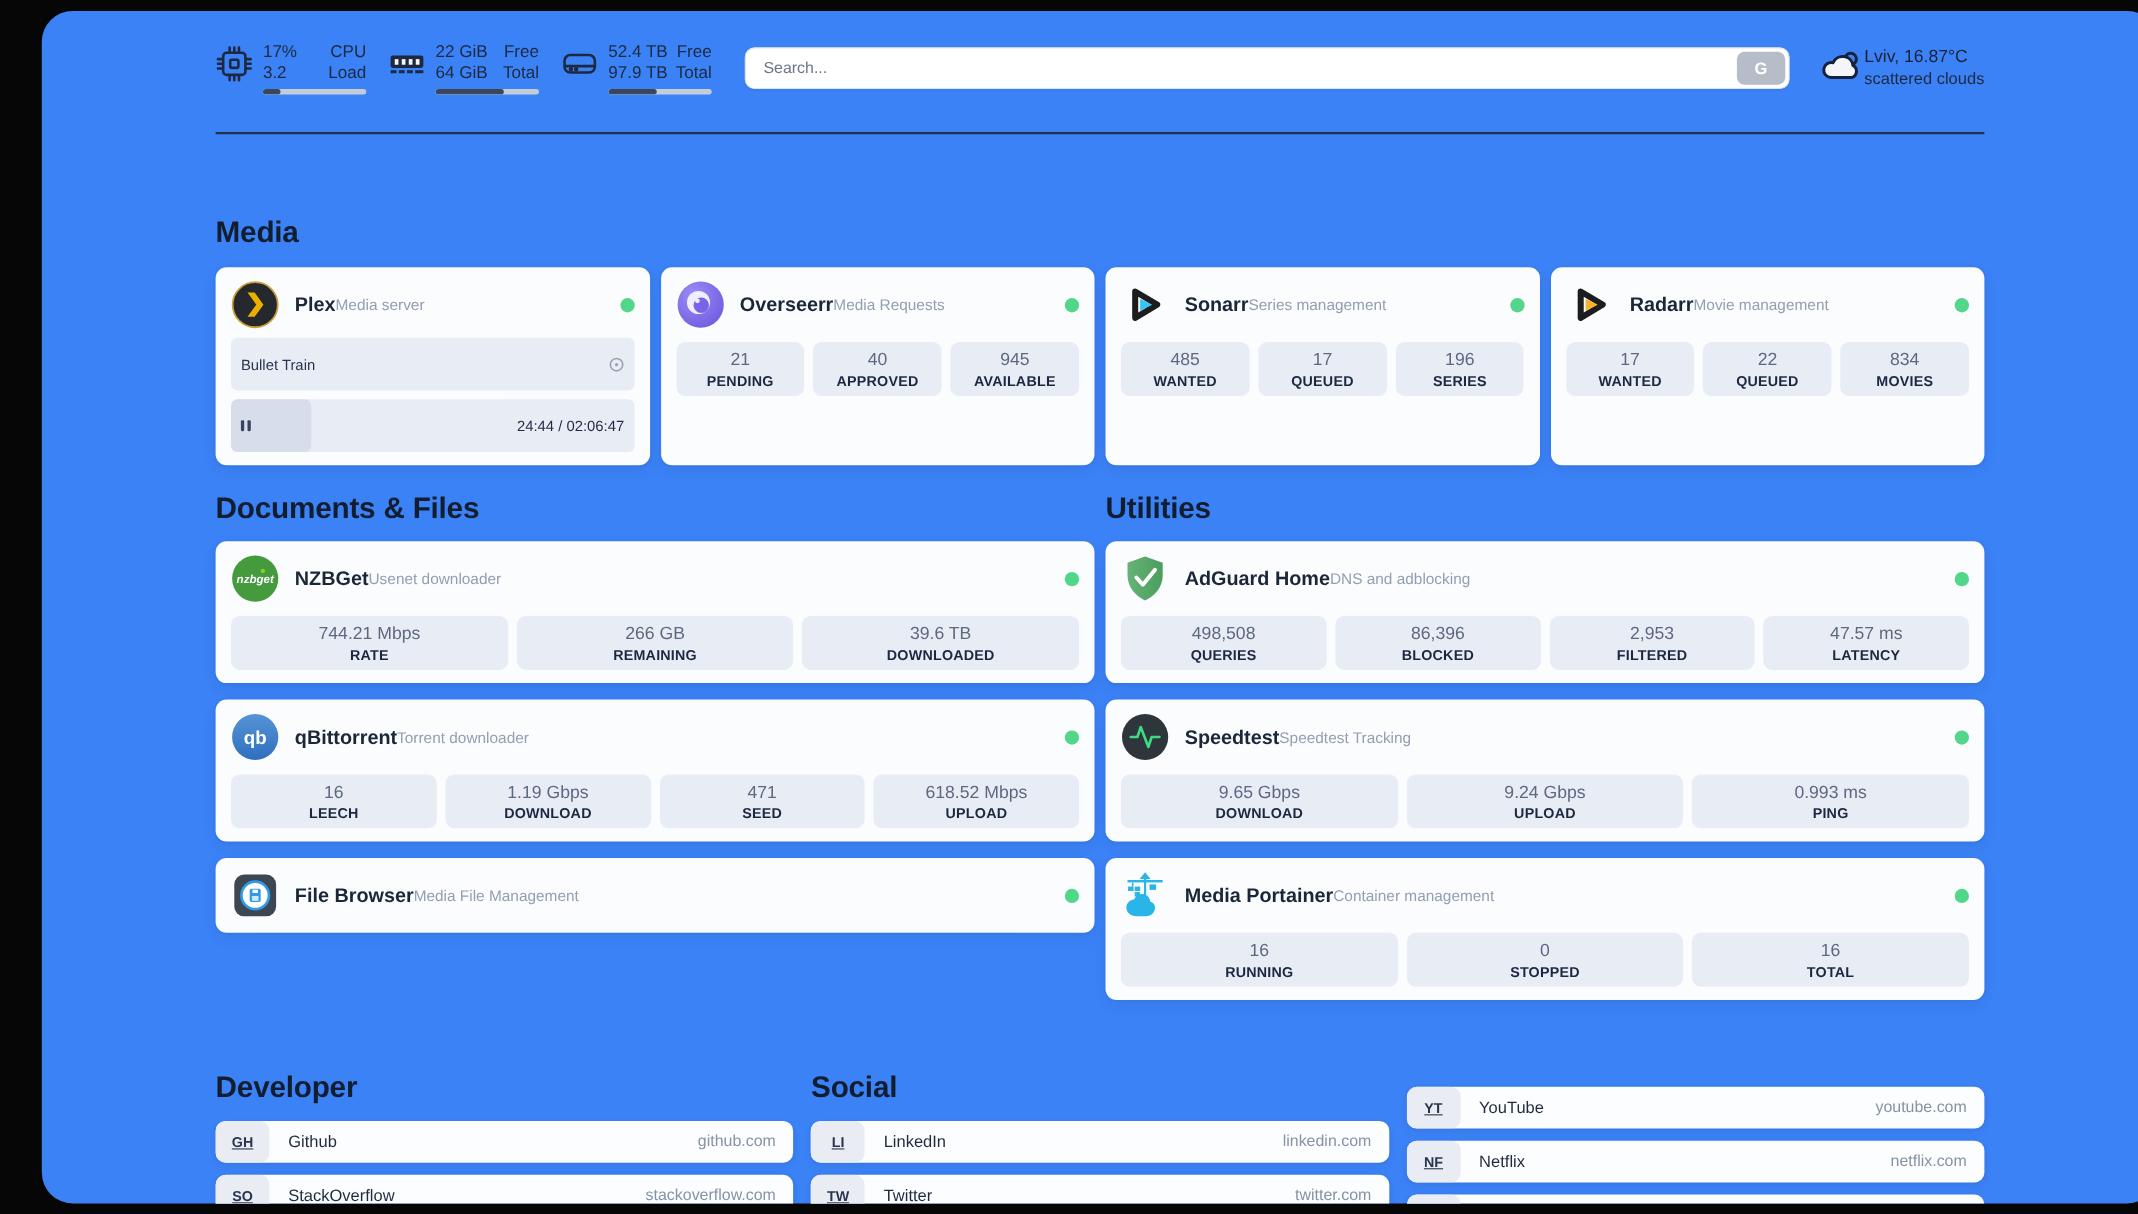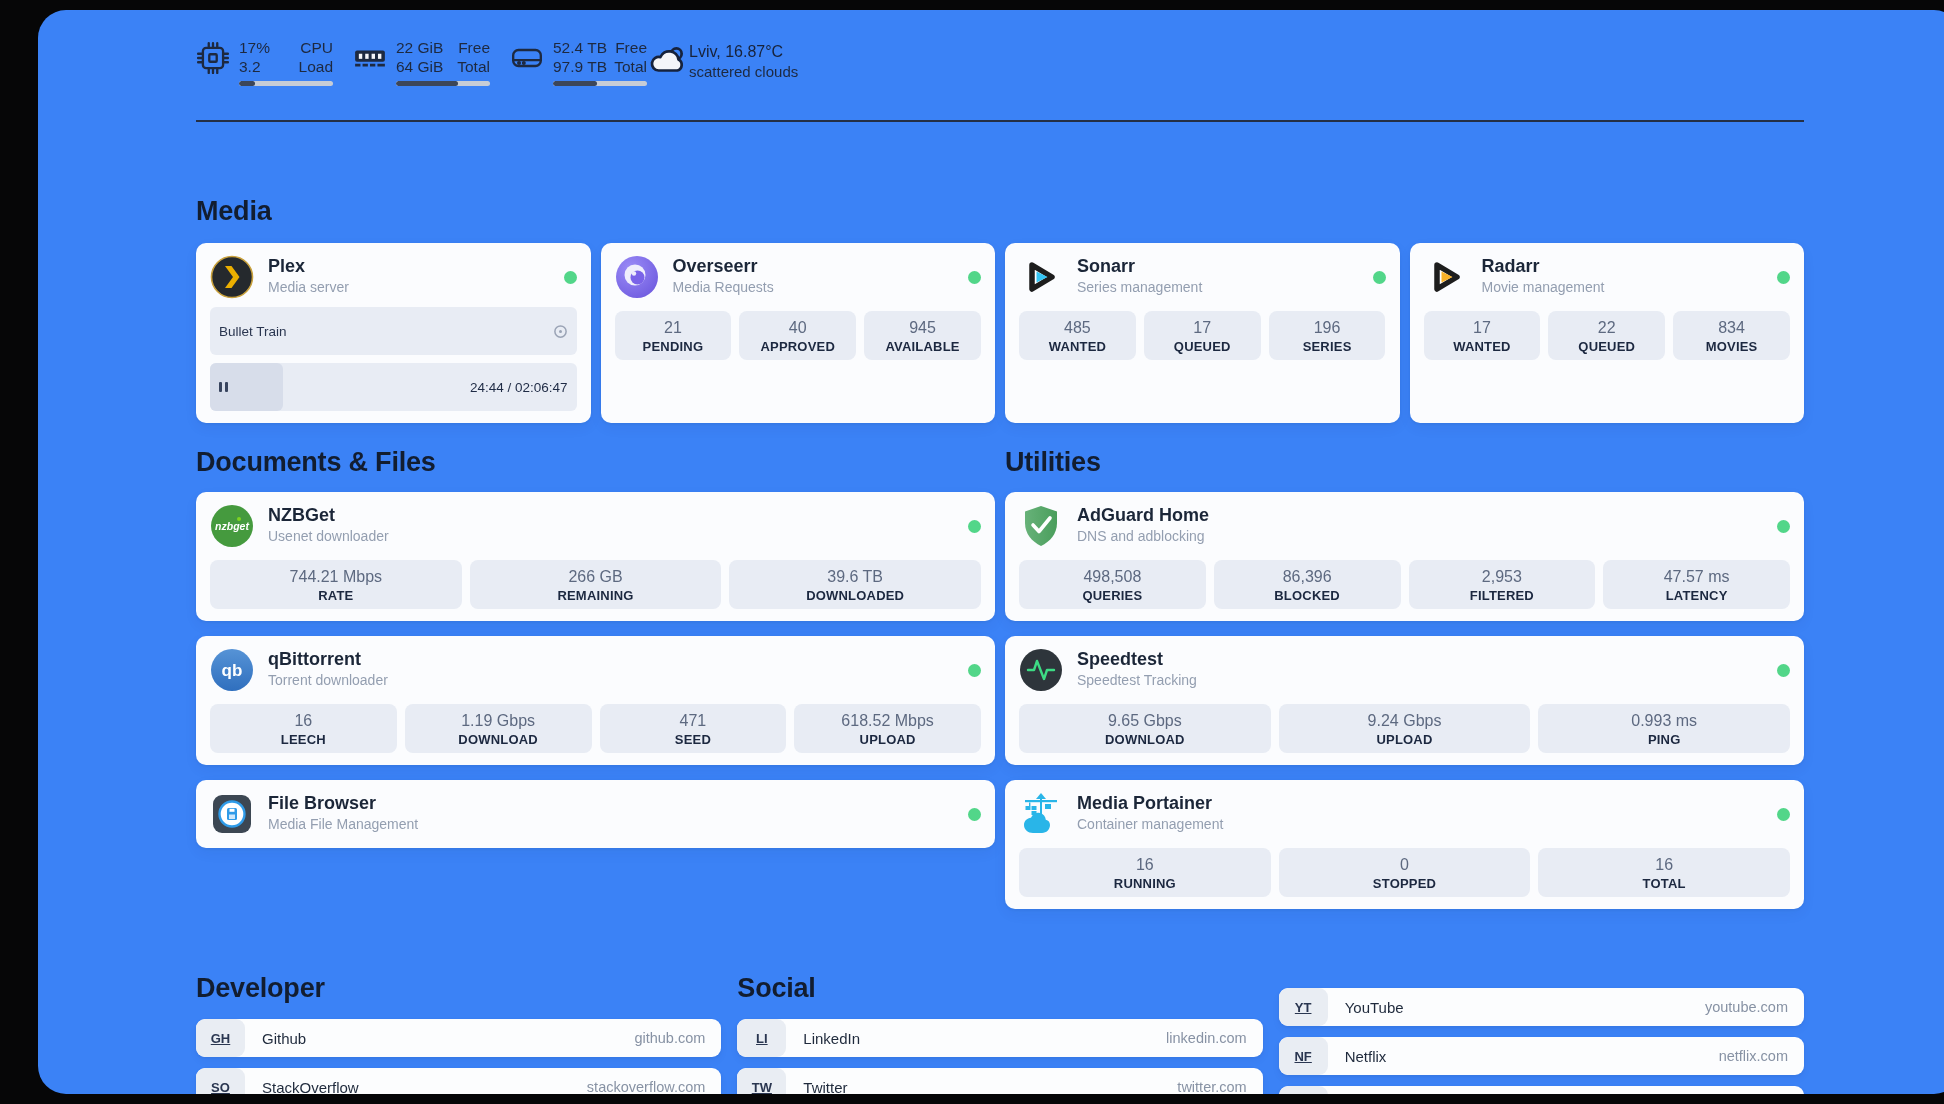--- a/index.html
+++ b/index.html
@@ -39,21 +39,21 @@
   .sec-title{font-size:27px;font-weight:600;color:#121d30;letter-spacing:-.2px;}
   .media-title{margin-top:74px;}
   .cards4{display:grid;grid-template-columns:repeat(4,1fr);gap:10px;margin-top:16px;}
   .midgrid{display:grid;grid-template-columns:1fr 1fr;gap:10px;margin-top:24px;align-items:start;}
   .colstack{display:flex;flex-direction:column;gap:15px;margin-top:14px;}
 
   .card{background:#fbfcfe;border-radius:10px;padding:12px 14px;
     box-shadow:0 1px 3px rgba(20,30,60,.07),0 5px 14px rgba(20,30,60,.05);cursor:pointer;}
   .card-head{display:flex;align-items:center;gap:14px;}
   .app-icon{width:44px;height:44px;flex:0 0 44px;}
-  .app-texts{display:flex;flex-direction:column;line-height:21px;}
+  .app-texts{display:flex;flex-direction:row;line-height:21px;}
   .app-name{font-size:18px;font-weight:600;color:#1b2638;}
   .app-desc{font-size:14px;color:#939eb0;}
   .dot{width:13px;height:13px;border-radius:50%;background:#52d689;margin-left:auto;flex:0 0 13px;}
 
   .tiles{display:flex;gap:8px;margin-top:12px;}
   .tile{flex:1;background:#e8ecf4;border-radius:8px;padding:6px 4px 5px;text-align:center;}
   .tile-value{font-size:16px;color:#5d6980;line-height:21px;}
   .tile-label{font-size:13px;font-weight:700;color:#1c2840;line-height:17px;letter-spacing:.2px;}
 
   
@@ -158,20 +158,24 @@
                   <span>Total</span>
                 </div>
             </div>
             <div class="hbar">
                 <div class="hbar-fill" style="width: 47%;"></div>
               </div>
           </div>
         </div>
       </div>
 
+      <div class="searchwrap">
+        <input class="search" type="text" placeholder="Search..." style="">
+        <button class="gbtn">G</button>
+      </div>
 
       <div class="weather">
         <span>
           <svg width="42" height="38" viewBox="0 0 40 36" fill="none" stroke="#16223c" stroke-width="2.6" stroke-linecap="round" stroke-linejoin="round">
             <circle cx="28" cy="12" r="5"></circle>
             <path d="M11 28a6.5 6.5 0 1 1 1.8-12.8A9 9 0 0 1 30 17.5 5.7 5.7 0 0 1 29 28Z" fill="#f4f5f9"></path>
           </svg>
         </span>
         <div class="weather-text">
           <span class="weather-loc">Lviv, 16.87°C</span>

